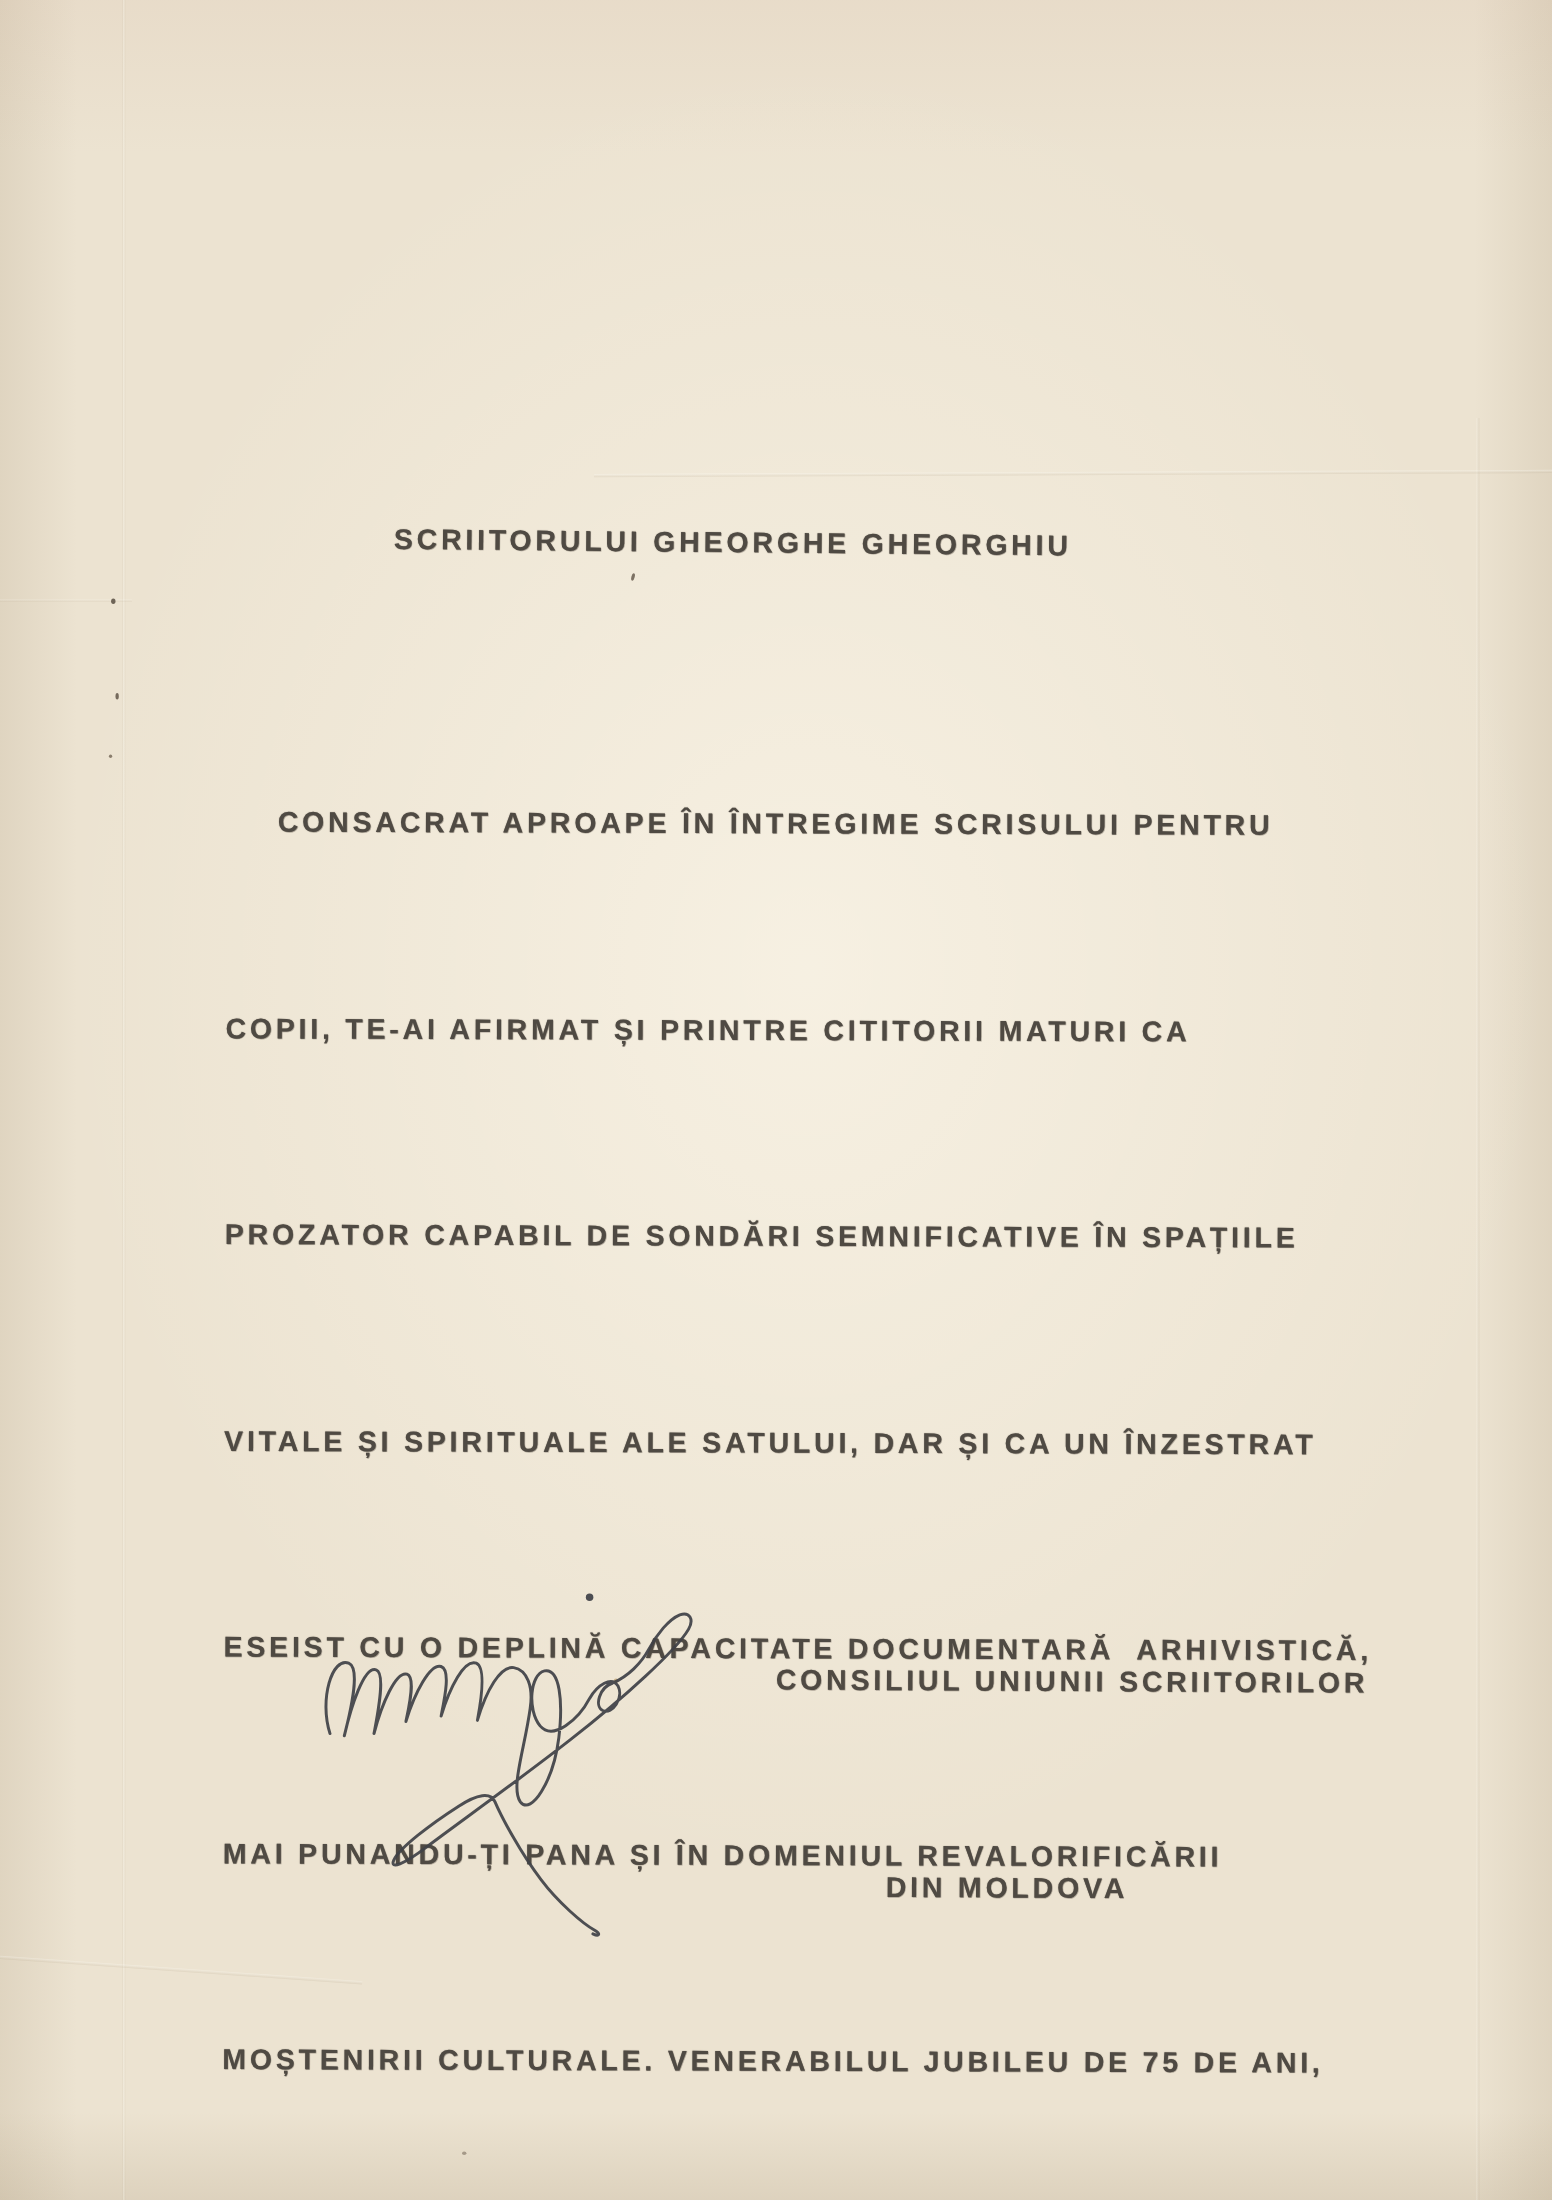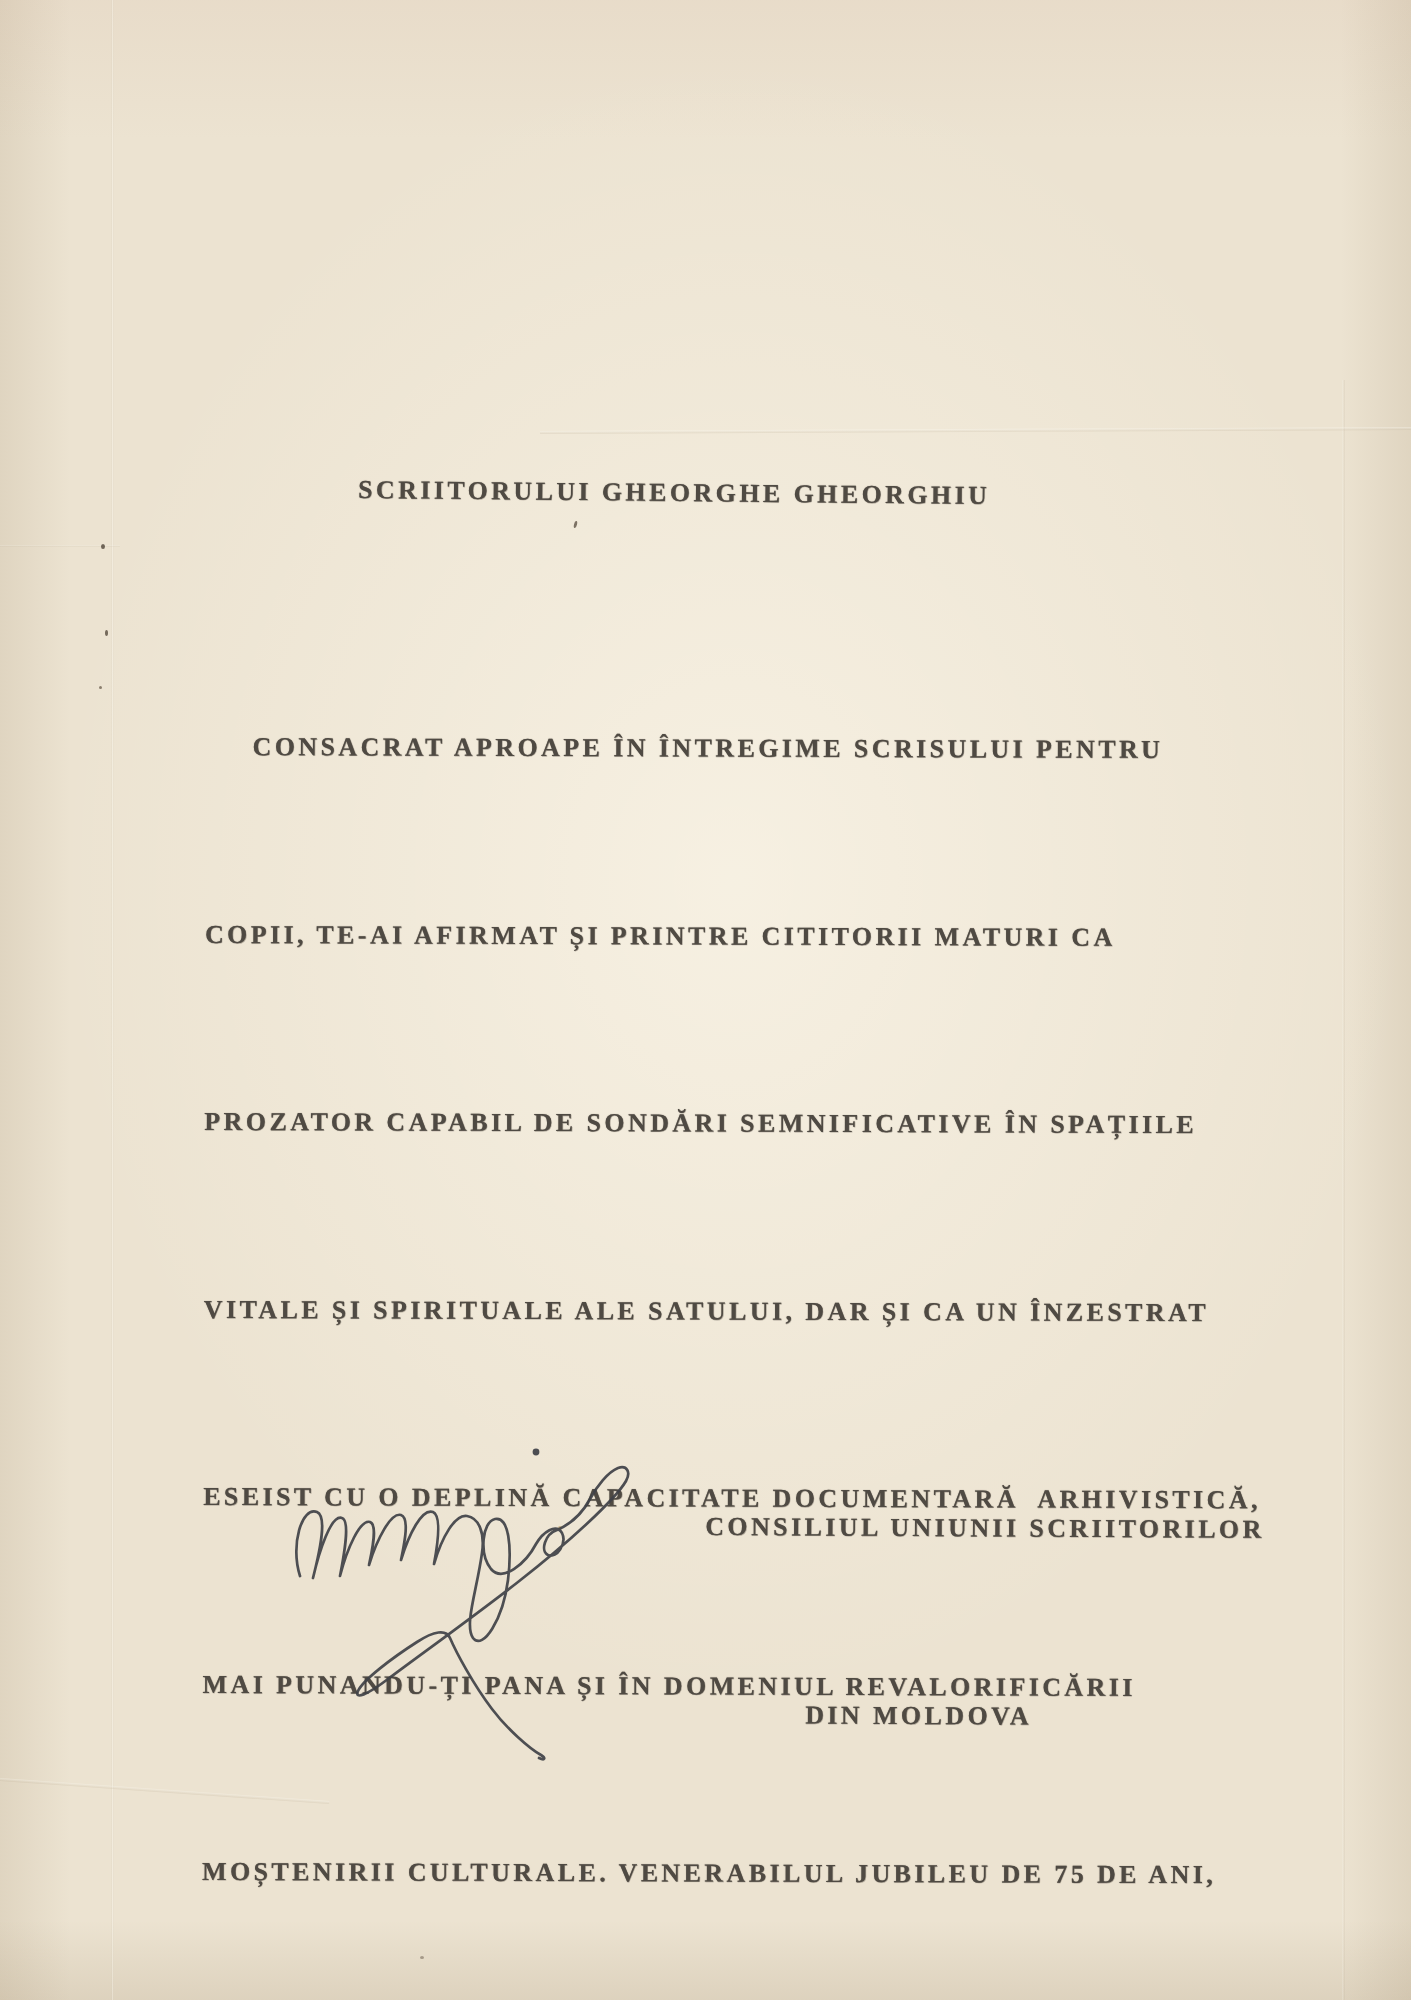--- a/index.html
+++ b/index.html
@@ -6,21 +6,21 @@
   .sheet{
     position:relative;
     width:1411px;height:2000px;
     overflow:hidden;
     background-color:#ece3d1;
     background-image:
       radial-gradient(ellipse 900px 1100px at 52% 44%, rgba(255,251,240,0.55), rgba(255,251,240,0) 75%),
       linear-gradient(180deg, rgba(196,156,134,0.10) 0%, rgba(0,0,0,0) 7%),
       linear-gradient(0deg,   rgba(132,108,72,0.14) 0%, rgba(0,0,0,0) 4%),
       linear-gradient(90deg,  rgba(132,108,72,0.12) 0%, rgba(0,0,0,0) 5%, rgba(0,0,0,0) 95%, rgba(132,108,72,0.12) 100%);
-    font-family:Liberation Serif, serif;
+    font-family:Liberation Sans, sans-serif;
   }
   .typed{
     position:absolute;
     color:#4f4a43;
     font-size:26px;
     font-weight:700;
     letter-spacing:3.4px;
     line-height:62.5px;
     white-space:pre;
     text-shadow:0 0 1px rgba(86,78,68,0.65), 0.6px 0.6px 0.5px rgba(86,78,68,0.35);

